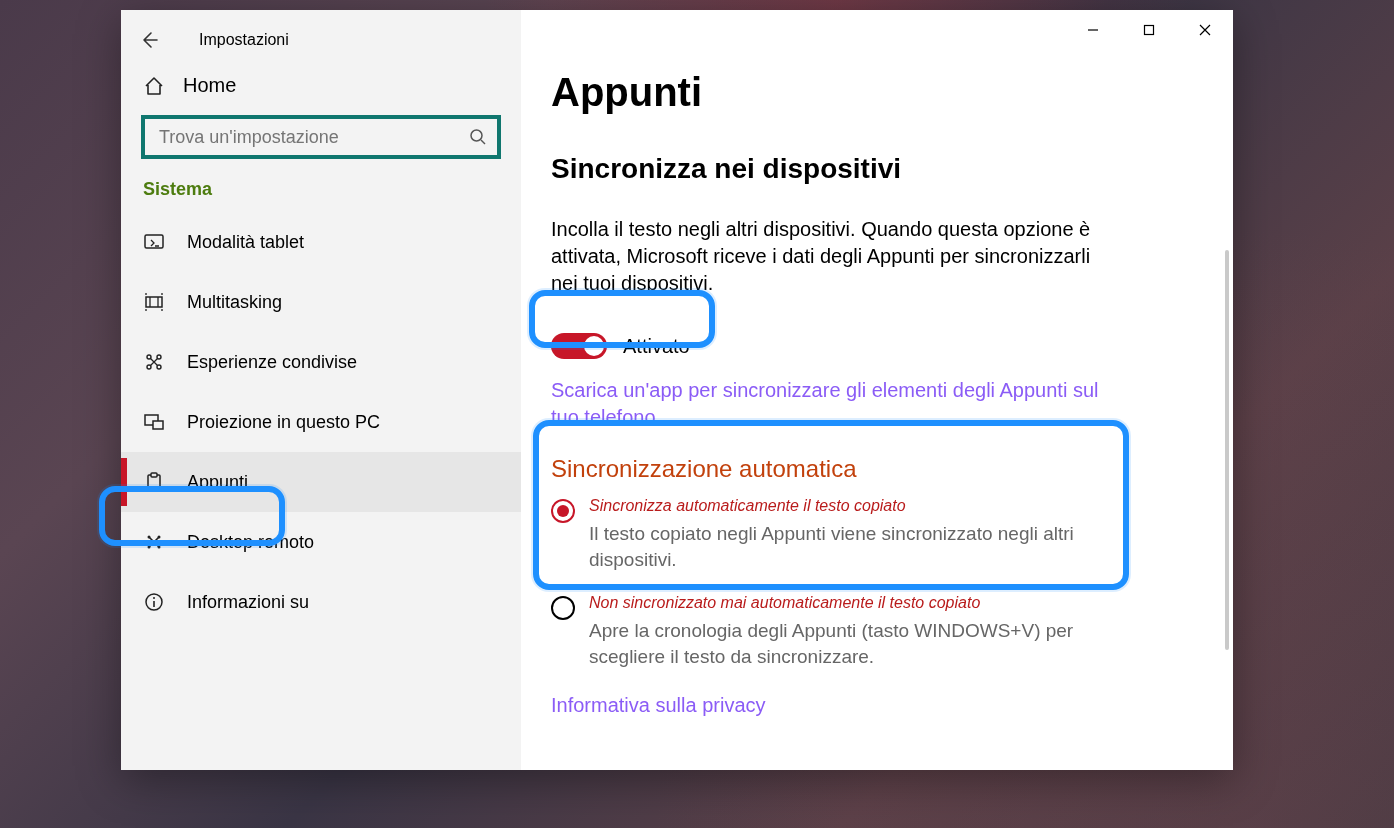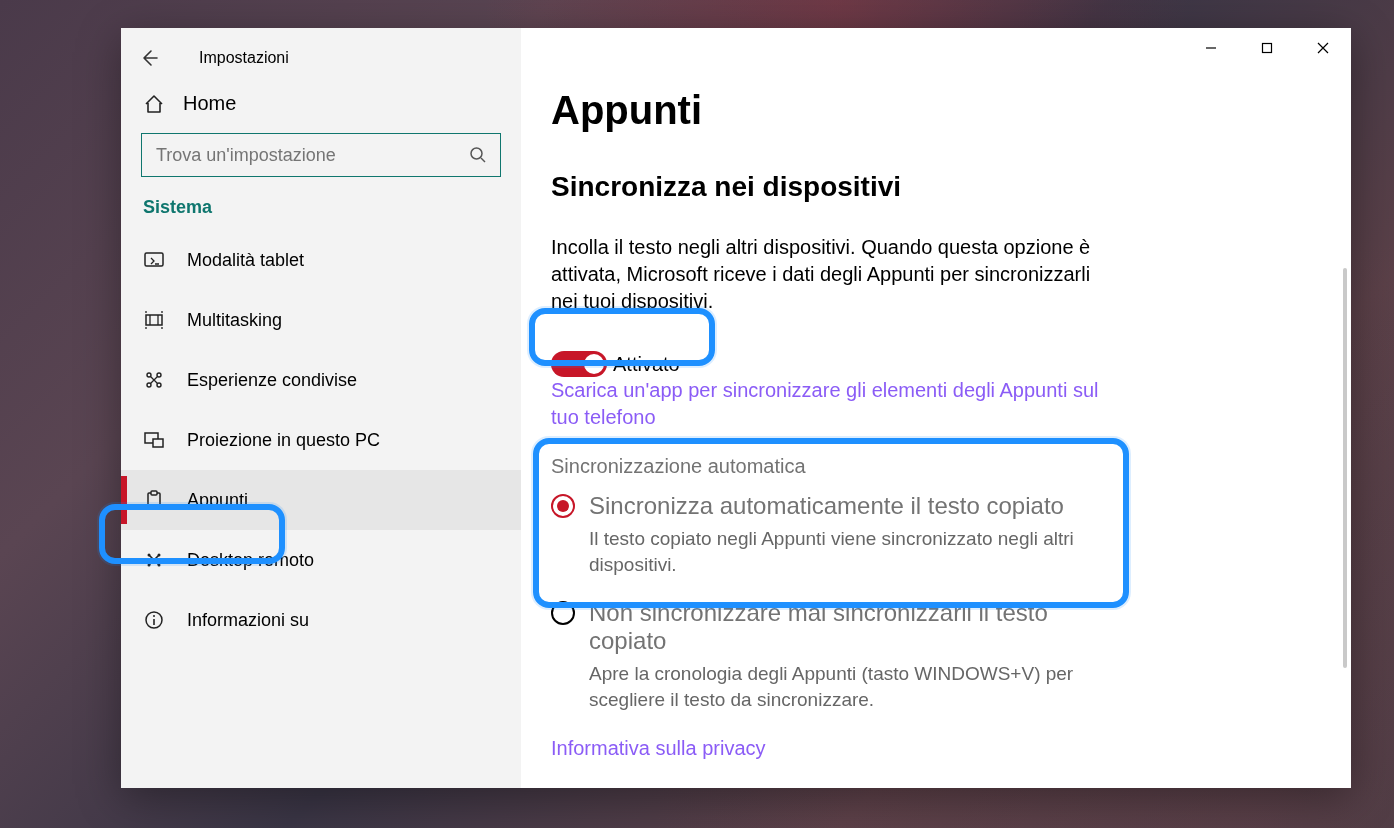--- a/index.html
+++ b/index.html
@@ -13,22 +13,22 @@
     content:"";
     position:absolute;
     inset:0;
     background: radial-gradient(circle at 60% 0%, rgba(180,50,60,0.35), transparent 30%),
                 radial-gradient(circle at 90% 100%, rgba(120,70,80,0.3), transparent 40%);
     pointer-events:none;
   }
   .window {
     position: absolute;
     left: 121px;
-    top: 28px;
-    width: 1230px;
+    top: 10px;
+    width: 1112px;
     height: 760px;
     background: #fff;
     display: flex;
     box-shadow: 0 10px 40px rgba(0,0,0,0.35);
   }
   .sidebar {
     width: 400px;
     height: 100%;
     background: #f3f3f3;
     padding-top: 10px;
@@ -55,37 +55,37 @@
     font-size: 20px;
     color:#000000;
   }
   .search-wrap {
     margin: 0 20px 20px 20px;
     position: relative;
   }
   .search-input {
     width: 100%;
     height: 44px;
-    border: 1px solid #0f766e;
+    border: 4px solid #0f766e;
     background: #f3f3f3;
     font-size: 18px;
     padding: 0 44px 0 14px;
     color:#333;
   }
   .search-icon {
     position: absolute;
     right: 14px; top: 50%;
     transform: translateY(-50%);
     color:#555;
   }
   .category-title {
     font-size: 18px;
     font-weight: 600;
     padding: 0 0 12px 22px;
-    color:#0f766e;
+    color:#4d7c0f;
   }
   .nav-list { list-style:none; }
   .nav-item {
     display:flex;
     align-items:center;
     height: 60px;
     padding-left: 22px;
     gap: 22px;
     font-size: 18px;
     color:#000;
@@ -141,21 +141,22 @@
   .desc {
     font-size: 20px;
     color:#000;
     line-height: 1.35;
     max-width: 570px;
     margin-bottom: 36px;
   }
   .toggle-row {
     display:flex;
     align-items:center;
-    gap: 6px;
+    gap: 16px;
+    margin-bottom: 18px;
   }
   .toggle {
     width: 56px; height: 26px;
     border-radius: 13px;
     background: #c71628;
     position: relative;
   }
   .toggle::after {
     content:"";
     position:absolute;
@@ -167,22 +168,22 @@
   .toggle-label { font-size:20px; color:#000; }
   .link {
     color:#8b5cf6;
     font-size:20px;
     max-width: 570px;
     line-height:1.35;
     margin-bottom: 24px;
     display:block;
   }
   .sub-h3 {
-    font-size: 20px;
-    color:#737373;
+    font-size: 24px;
+    color:#c2410c;
     margin-bottom: 14px;
   }
   .radio-block {
     display:flex;
     gap: 14px;
     margin-bottom: 22px;
   }
   .radio {
     width:24px; height:24px;
     border:2px solid #000;
@@ -195,21 +196,21 @@
     border-color:#c71628;
   }
   .radio.selected::after {
     content:"";
     position:absolute;
     inset:4px;
     background:#c71628;
     border-radius:50%;
   }
   .radio-col { max-width: 540px; }
-  .radio-title { font-size:24px; color:#737373; margin-bottom:6px; }
+  .radio-title { font-size:16px; color:#b91c1c; margin-bottom:6px;font-style:italic; }
   .radio-sub { font-size:19px; color:#666; line-height:1.35; }
   .hl {
     position:absolute;
     border: 6px solid #1e90ff;
     border-radius: 16px;
     pointer-events:none;
     box-shadow: 0 0 0 2px rgba(30,144,255,0.15);
   }
   .scrollbar {
     position:absolute;
@@ -370,21 +371,21 @@
         <div class="radio selected"></div>
         <div class="radio-col">
           <div class="radio-title">Sincronizza automaticamente il testo copiato</div>
           <div class="radio-sub">Il testo copiato negli Appunti viene sincronizzato negli altri dispositivi.</div>
         </div>
       </div>
 
       <div class="radio-block">
         <div class="radio"></div>
         <div class="radio-col">
-          <div class="radio-title">Non sincronizzare mai sincronizzarli il testo copiato</div>
+          <div class="radio-title">Non sincronizzato mai automaticamente il testo copiato</div>
           <div class="radio-sub">Apre la cronologia degli Appunti (tasto WINDOWS+V) per scegliere il testo da sincronizzare.</div>
         </div>
       </div>
 
       <a class="link" style="margin-top:4px;">Informativa sulla privacy</a>
 
       <div class="scrollbar"></div>
     </div>
   </div>
 

